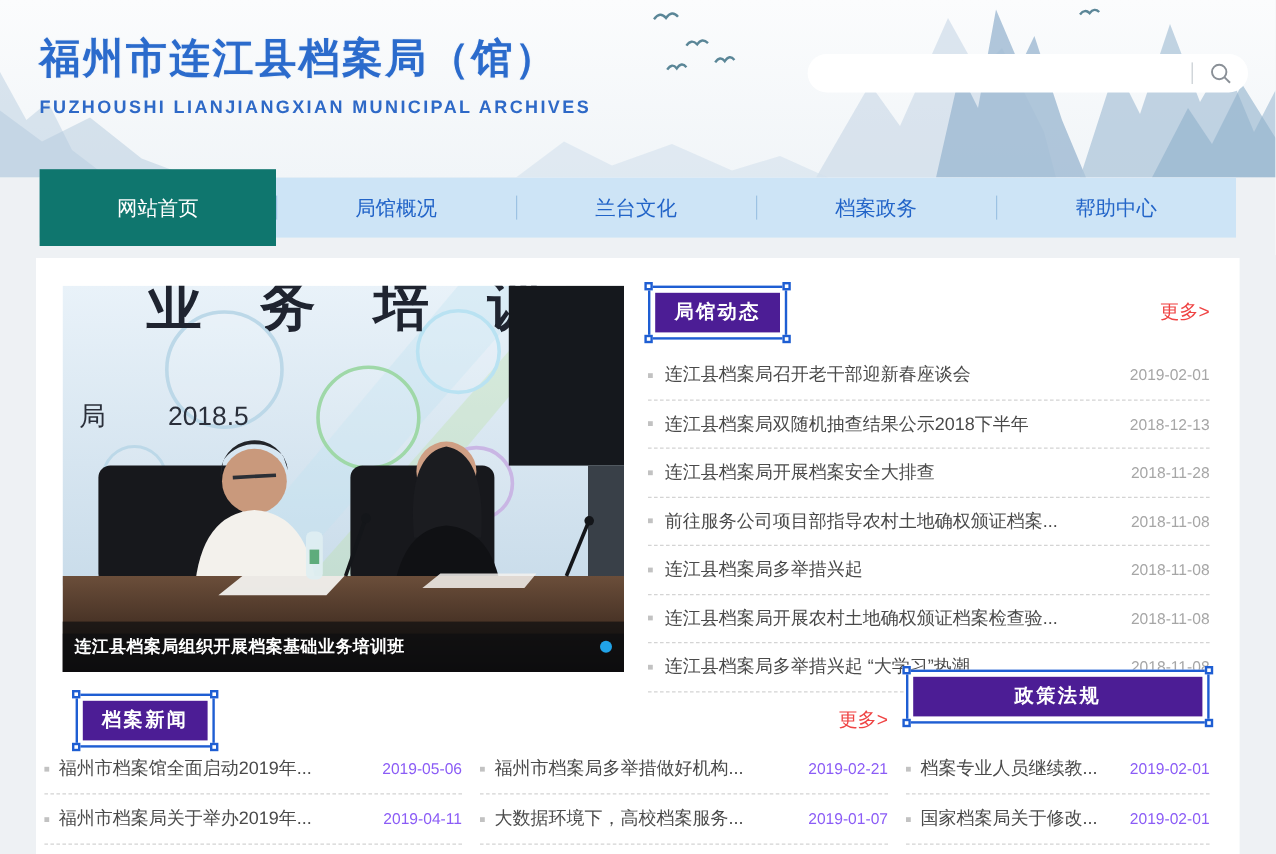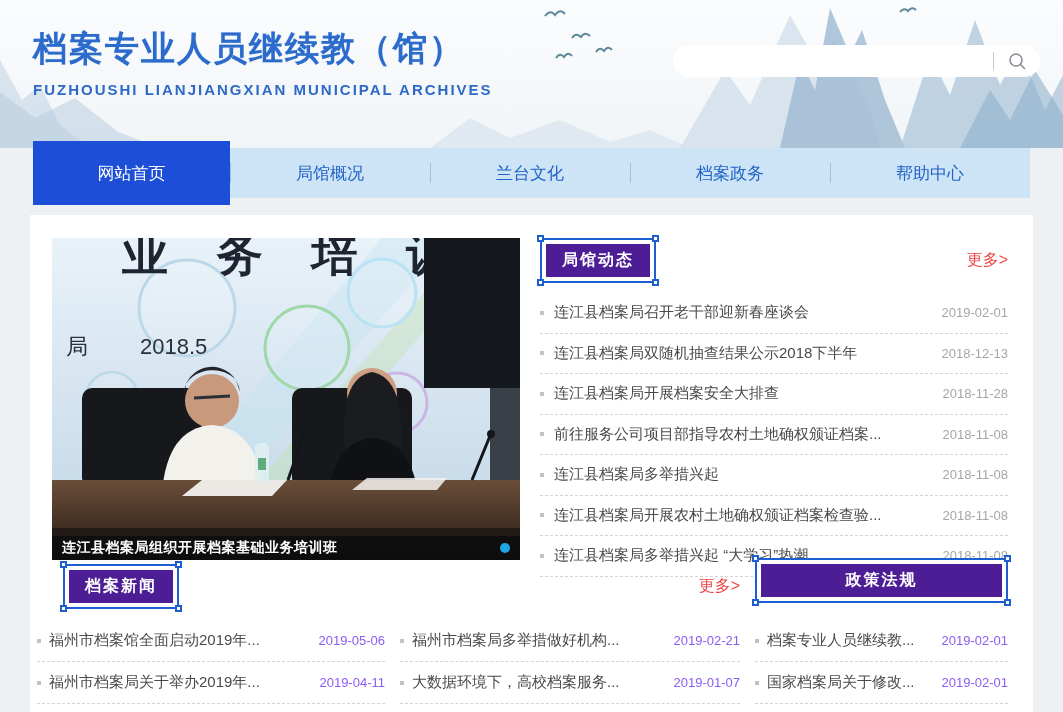--- a/index.html
+++ b/index.html
@@ -23,27 +23,27 @@
   .search .sep { width:1px; height:18px; background:#c6ccd2; }
   .search .mag { width:46px; height:100%; display:flex; align-items:center; justify-content:center; cursor:pointer; }
   
   .nav { position:absolute; left:33px; top:148px; width:997px; height:50px;
     background:#cde4f6; display:flex; z-index:3; }
   .nav-item { flex:1; display:flex; align-items:center; justify-content:center;
     font-size:17px; color:#2264c8; cursor:pointer; position:relative; height:50px; }
   .nav-item + .nav-item::before { content:""; position:absolute; left:0; top:15px;
     width:1px; height:20px; background:#9cc2e3; }
   .nav-item.active { flex:none; width:197px; height:64px; margin-top:-7px;
-    background:#1d4ed8; color:#fff; }
+    background:#0f766e; color:#fff; }
   
   .card { position:absolute; left:30px; top:215px; width:1003px; height:497px; background:#fff; }
   
   .carousel { position:absolute; left:22px; top:23px; width:468px; height:322px; overflow:hidden; }
   .carousel svg { display:block; }
-  .caption { position:absolute; left:0; right:0; bottom:0; height:24px;
+  .caption { position:absolute; left:0; right:0; bottom:0; height:42px;
     background:rgba(8,10,14,.65); color:#fff; display:flex; align-items:center;
     padding:0 10px; font-size:14px; font-weight:bold; letter-spacing:.5px; }
   .caption .dot { margin-left:auto; width:10px; height:10px; border-radius:50%; background:#21a3e8; cursor:pointer; }
   
   .sec-head { display:flex; align-items:center; }
   .frame { position:relative; border:2px solid #1e5ed3; background:#fff; padding:4px; }
   .frame .inner { background:#4c1d95; color:#fff; font-size:16px; font-weight:bold;
     padding:6px 16px; letter-spacing:2px; white-space:nowrap; }
   .frame.wide { width:100%; }
   .frame.wide .inner { text-align:center; }
@@ -52,21 +52,21 @@
   .corner.bl { left:-5px; bottom:-5px; } .corner.br { right:-5px; bottom:-5px; }
   .more { margin-left:auto; color:#ef4444; font-size:16px; cursor:pointer; }
   
   .dyn { position:absolute; left:510px; top:23px; width:468px; }
   .dyn-list { margin-top:10px; }
   .row { display:flex; align-items:center; height:40.5px; border-bottom:1px dashed #d4d4d4; cursor:pointer; }
   .row .bullet { flex:none; width:4px; height:4px; background:#c2c2c2; margin-right:10px; }
   .row .t { flex:1; font-size:15px; color:#4a4a4a; white-space:nowrap; overflow:hidden; }
   .row .d { margin-left:10px; font-size:13px; color:#a6a6a6; }
   
-  .bhead-left  { position:absolute; left:20px;  top:349px; width:690px;padding-left:13px; }
+  .bhead-left  { position:absolute; left:20px;  top:363px; width:690px;padding-left:13px; }
   .bhead-right { position:absolute; left:725px; top:343px; width:253px; }
   .bcol { position:absolute; top:405px; }
   .bcol.c1 { left:7px;   width:348px; }
   .bcol.c2 { left:370px; width:340px; }
   .bcol.c3 { left:725px; width:253px; }
   .brow { display:flex; align-items:center; height:42px; border-bottom:1px dashed #d4d4d4; cursor:pointer; }
   .brow .bullet { flex:none; width:4px; height:4px; background:#c2c2c2; margin-right:8px; }
   .brow .t { flex:1; font-size:15px; color:#4a4a4a; white-space:nowrap; overflow:hidden; }
   .brow .d { margin-left:8px; font-size:13px; color:#8b5cf6; }
 </style>
@@ -85,21 +85,21 @@
     <g stroke="#3f7286" stroke-width="2" fill="none" opacity="0.85">
       <path d="M545,16 q5,-7 10,-1 q5,-7 10,-1"></path>
       <path d="M572,38 q4,-6 9,-1 q4,-6 9,-1"></path>
       <path d="M596,52 q4,-6 8,-1 q4,-6 8,-1"></path>
       <path d="M556,58 q4,-6 8,-1 q4,-6 8,-1"></path>
       <path d="M900,12 q4,-5 8,-1 q4,-5 8,-1"></path>
     </g>
   </svg>
 
   <div class="brand">
-    <div class="brand-title">档案专业人员继续教（馆）</div>
+    <div class="brand-title">福州市连江县档案局（馆）</div>
     <div class="brand-sub">FUZHOUSHI  LIANJIANGXIAN   MUNICIPAL   ARCHIVES</div>
   </div>
 
   <div class="search">
     <input type="text" value="" style="">
     <span class="sep"></span>
     <span class="mag">
       <svg width="20" height="20" viewBox="0 0 20 20">
         <circle cx="9" cy="9" r="6" fill="none" stroke="#8a9097" stroke-width="1.6"></circle>
         <line x1="13.5" y1="13.5" x2="18" y2="18" stroke="#8a9097" stroke-width="1.6"></line>

